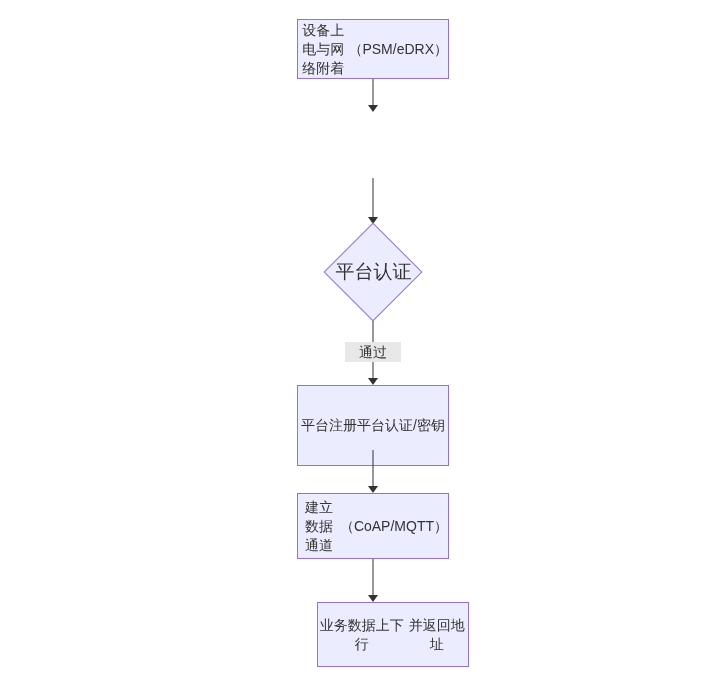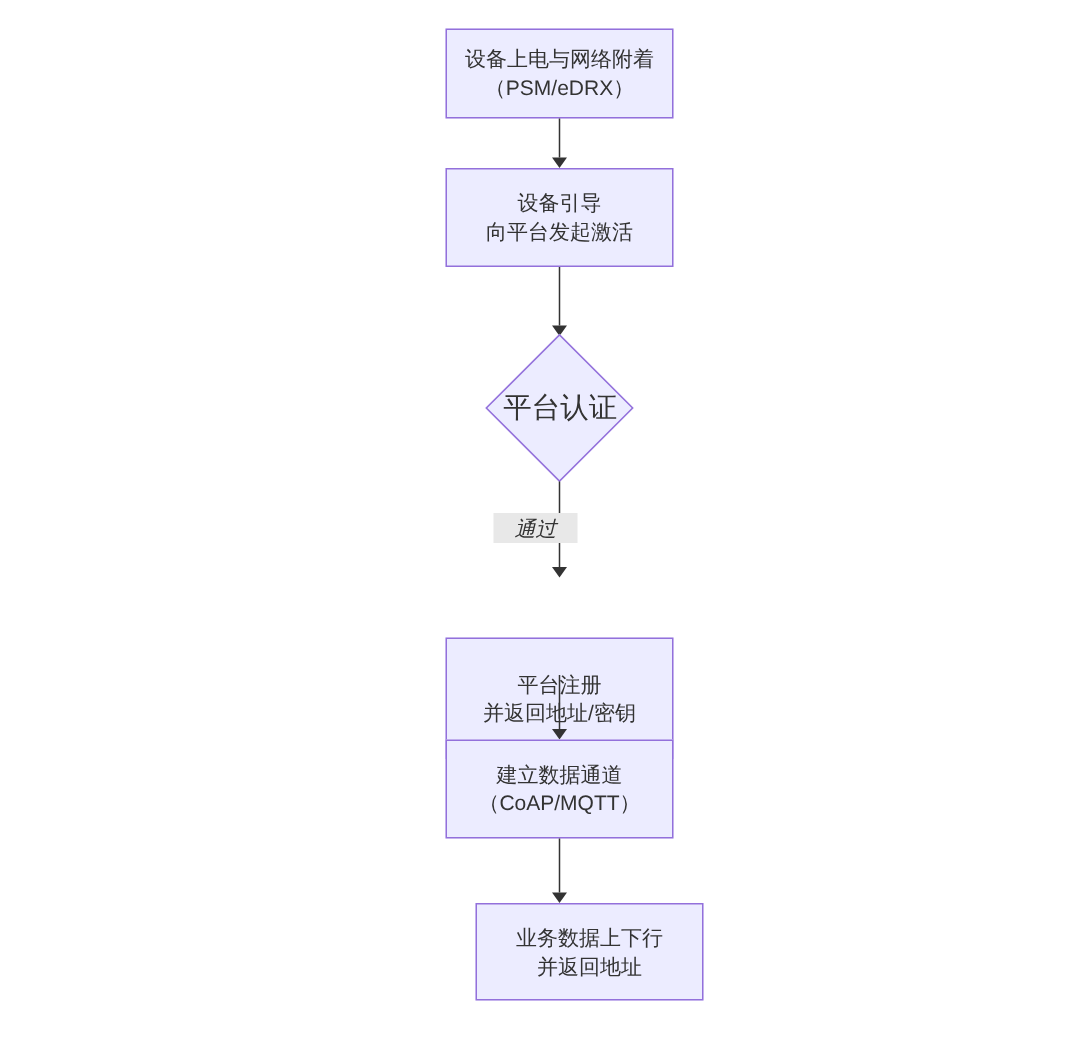--- a/index.html
+++ b/index.html
@@ -16,21 +16,20 @@
   }
   
   .node.rect {
     position: absolute;
     width: 152px;
     left: 297px;
     box-sizing: border-box;
     background: var(--node-fill, #ECECFF);
     border: 1px solid var(--node-border, #9370DB);
     display: flex;
-    flex-direction: column;
     align-items: center;
     justify-content: center;
     text-align: center;
     color: var(--text-color, #333333);
     font-size: 14px;
     line-height: 19px;
   }
   
   .diamond-wrap {
     position: absolute;
@@ -72,64 +71,59 @@
     left: 373px;
     transform: translateX(-50%);
     width: 0;
     height: 0;
     border-left: 5px solid transparent;
     border-right: 5px solid transparent;
     border-top: 7px solid var(--edge-color, #333333);
   }
   .edge-label {
     position: absolute;
-    left: 357px;
+    left: 373px;
     transform: translateX(-50%);
     background: var(--edge-label-bg, #e8e8e8);
     color: var(--text-color, #333333);
     font-size: 14px;
     line-height: 20px;
     padding: 0 14px;
     white-space: nowrap;
-    font-style: italic;
   }
 </style>
 </head>
 <body>
 
 <div class="canvas">
 
   <div class="node rect" style="top:19px;height:60px;">
     <span>设备上电与网络附着</span>
     <span>（PSM/eDRX）</span>
   </div>
 
   <div class="edge-line" style="top:79px;height:26px;"></div>
   <div class="edge-arrow" style="top:105px;"></div>
 
-  <div class="node rect" style="top:112px;height:66px;">
-    <span>设备引导</span>
-    <span>向平台发起激活</span>
-  </div>
 
   <div class="edge-line" style="top:178px;height:39px;"></div>
   <div class="edge-arrow" style="top:217px;"></div>
 
   <div class="diamond-wrap">
     <div class="diamond-shape"></div>
     <div class="diamond-label">平台认证</div>
   </div>
 
   <div class="edge-line" style="top:321px;height:57px;"></div>
   <div class="edge-label" style="top:342px;">通过</div>
   <div class="edge-arrow" style="top:378px;"></div>
 
-  <div class="node rect" style="top:385px;height:81px;margin-top:40px;">
+  <div class="node rect" style="top:385px;height:81px;">
     <span>平台注册</span>
-    <span>并返回地址/密钥</span>
+    <span>平台认证/密钥</span>
   </div>
 
   <div class="edge-line" style="top:450px;height:36px;"></div>
   <div class="edge-arrow" style="top:486px;"></div>
 
   <div class="node rect" style="top:493px;height:66px;">
     <span>建立数据通道</span>
     <span>（CoAP/MQTT）</span>
   </div>
 

